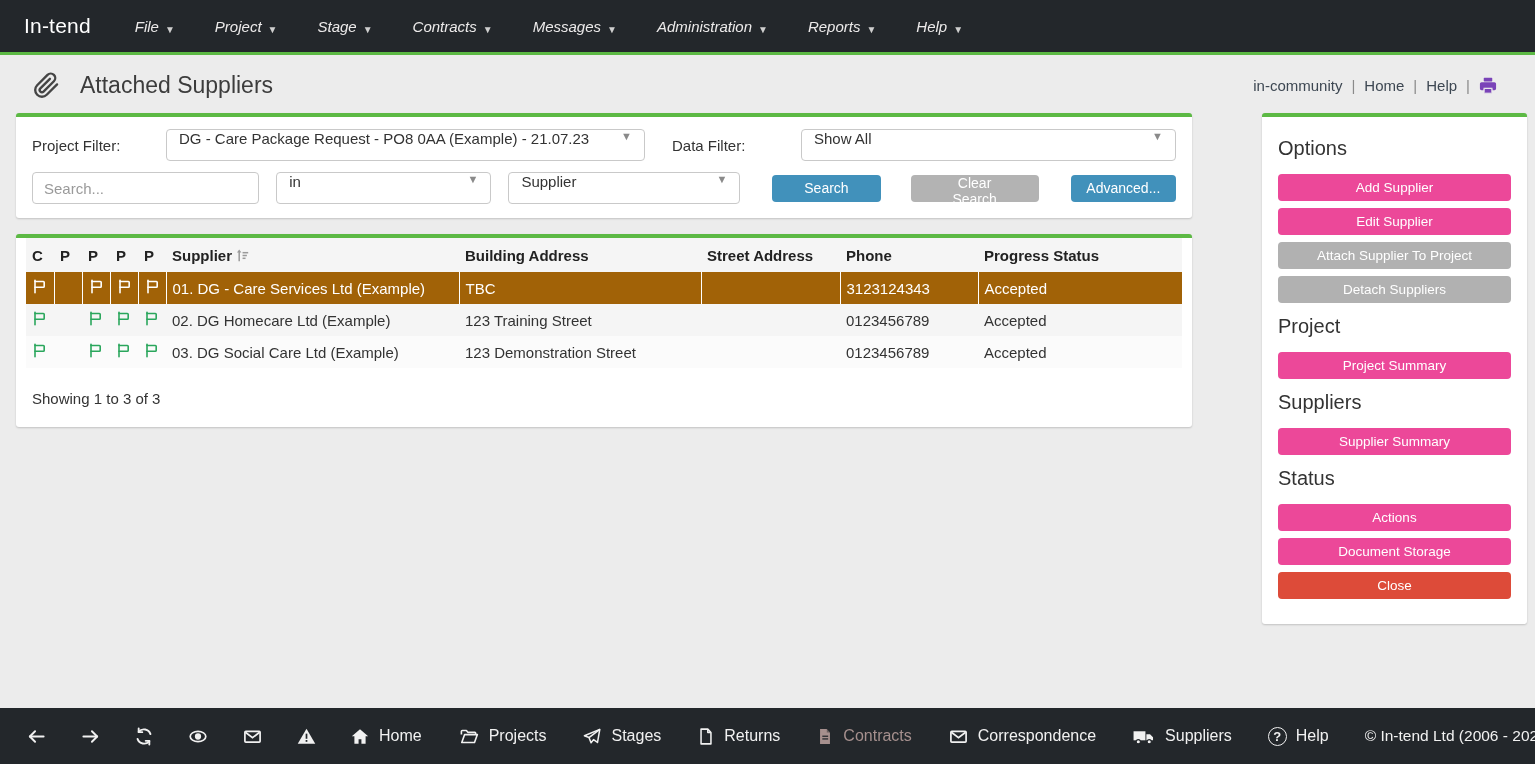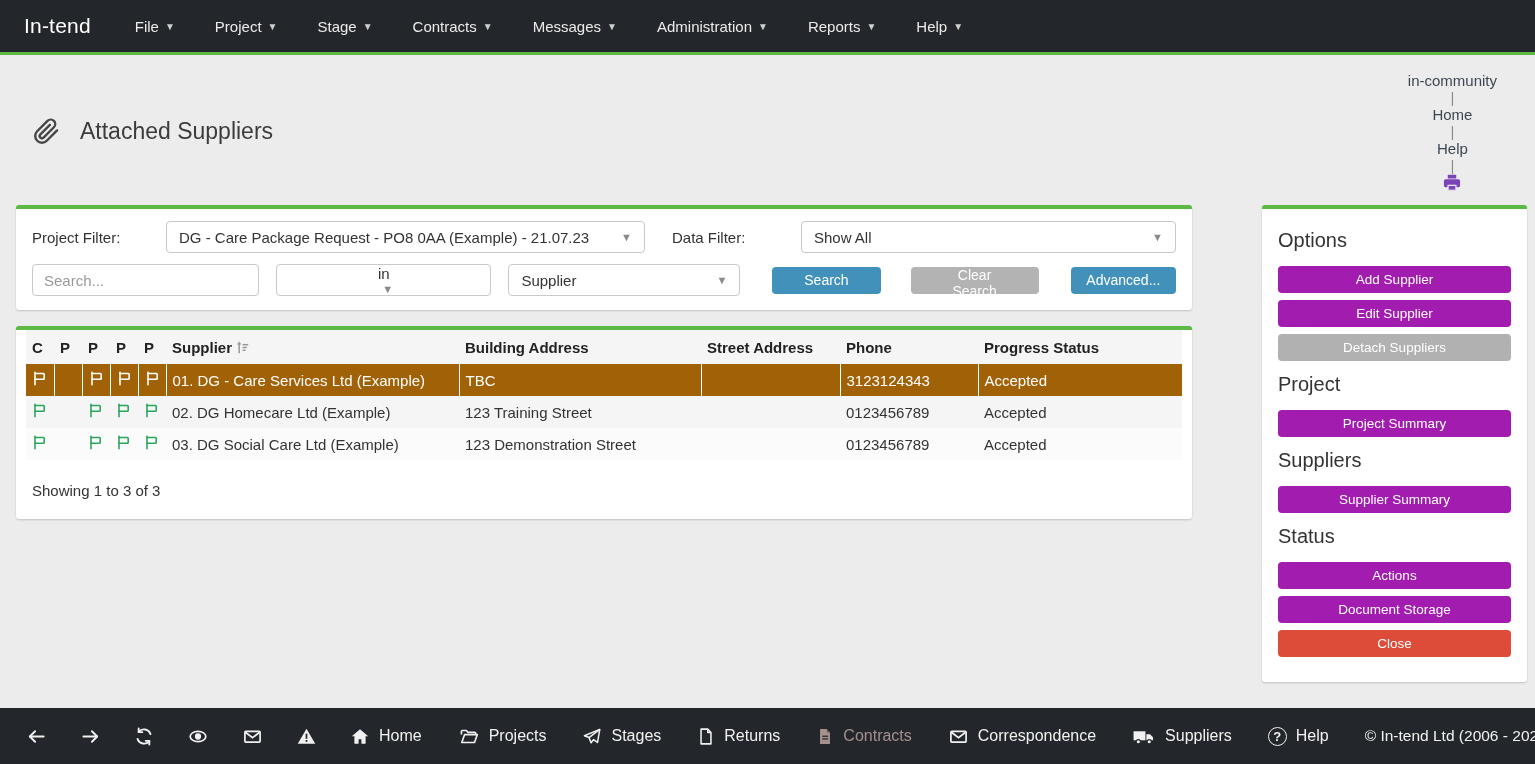--- a/index.html
+++ b/index.html
@@ -12,31 +12,31 @@
     overflow: hidden;
   }
   
   .navbar {
     height: 55px; background: #23272b;
     border-bottom: 3px solid #5cb944;
     display: flex; align-items: center;
     padding: 0 24px; color: #eceaea;
   }
   .brand { font-size: 21px; color: #fff; margin-right: 44px; letter-spacing: .2px; cursor: pointer; }
-  .nav-item { font-size: 15px; margin-right: 40px; cursor: pointer; display:flex; align-items:center; }
+  .nav-item { font-size: 15px; margin-right: 40px; cursor: pointer; display:flex; align-items:flex-end;font-style:italic; }
   .nav-item .caret { font-size: 10px; margin-left: 6px; color:#cfcfcf; }
   
   .title-row {
     display: flex; align-items: center; justify-content: space-between;
     padding: 17px 38px 14px 33px;
   }
   .title-left { display: flex; align-items: center; }
   .title-left svg { margin-right: 20px; }
   .page-title { font-size: 23px; color: #3c3c3c; font-weight: 400; }
-  .breadcrumb { font-size: 15px; color: #3d4752; display: flex; align-items: center; flex-direction: column; }
+  .breadcrumb { font-size: 15px; color: #3d4752; display: flex; align-items: center; }
   .breadcrumb .sep { color: #8a8a8a; margin: 0 9px; }
   .breadcrumb a { color: #3d4752; text-decoration: none; cursor: pointer; }
   .printer { color: #7a43b8; display: flex; align-items: center; cursor: pointer; }
   
   .columns { display: flex; padding: 0 28px 0 16px; }
   .main-col { width: 1176px; flex: 0 0 1176px; }
   .side-col { margin-left: 70px; width: 265px; flex: 0 0 265px; border-radius: 26px; }
   .panel {
     background: #fff; border-radius: 3px;
     border-top: 4px solid #5cb944;
@@ -44,34 +44,34 @@
   }
   
   .filter-panel { padding: 12px 16px 14px; }
   .filter-row { display: flex; align-items: center; }
   .filter-row + .filter-row { margin-top: 11px; }
   .flabel { font-weight: normal; font-size: 15px; color: #333; }
   .lbl-project { width: 134px; }
   .lbl-data { margin-left: 27px; width: 129px; }
   .select {
     height: 32px; border: 1px solid #c9c9c9; border-radius: 4px;
-    background: #fff; display: flex; align-items: center;
+    background: #fff; display: flex; 
     padding: 0 12px; font-size: 15px; color: #333; cursor: pointer;
   }
   .select .sval { flex: 1; white-space: nowrap; overflow: hidden; }
   .select .scaret { color: #8a8a8a; font-size: 11px; margin-left: 8px; }
   .sel-project { width: 479px; }
   .sel-data { flex: 1; }
   .search-input {
     width: 242px; height: 32px; border: 1px solid #c9c9c9; border-radius: 4px;
     font-size: 15px; padding: 0 11px; color: #333; outline: none;
     font-family: inherit;
   }
   .search-input::placeholder { color: #9a9a9a; }
-  .sel-in { width: 229px; margin-left: 17px; flex-direction: column; }
+  .sel-in { width: 229px; margin-left: 17px; }
   .sel-field { width: 247px; margin-left: 17px; }
   .btn {
     border: none; border-radius: 4px; color: #fff;
     font-size: 14px; font-family: inherit; cursor: pointer;
     height: 27px; padding: 0 26px;
   }
   .btn-primary { background: #4191bb; }
   .btn-gray { background: #b3b3b3; }
   .btn-search { margin-left: 32px; width: 116px; padding: 0; }
   .btn-clear { margin-left: 30px; }
@@ -102,21 +102,21 @@
   .table-summary { font-size: 15px; color: #333; padding: 22px 6px 6px; }
   
   .sidebar { padding: 12px 16px 18px; }
   .side-heading { font-size: 20px; font-weight: 400; color: #333; margin: 8px 0 14px; }
   .side-heading + .sbtn { margin-top: 2px; }
   .sbtn {
     display: block; width: 100%; height: 27px; margin-bottom: 7px;
     border: none; border-radius: 4px; color: #fff; cursor: pointer;
     font-size: 13.5px; font-family: inherit;
   }
-  .sbtn-primary { background: #a21caf; }
+  .sbtn-primary { background: #ec4899; }
   .sbtn-disabled { background: #b1b1b1; }
   .sbtn-danger { background: #dd4b39; }
   .gap-before { margin-top: 20px; }
   .side-section { margin-top: 12px; }
   
   .footer {
     position: absolute; left: 0; bottom: 0; width: 100%; height: 56px;
     background: #23272b; display: flex; align-items: center;
     padding: 0 26px; color: #f1f1f1;
   }
@@ -361,20 +361,21 @@
       </table>
       <div class="table-summary">Showing 1 to 3 of 3</div>
     </div>
   </div>
 
   <div class="side-col">
     <div class="panel sidebar">
       <div class="side-heading">Options</div>
       <button class="sbtn sbtn-primary">Add Supplier</button>
       <button class="sbtn sbtn-primary">Edit Supplier</button>
+      <button class="sbtn sbtn-disabled">Attach Supplier To Project</button>
       <button class="sbtn sbtn-disabled">Detach Suppliers</button>
 
       <div class="side-section">
         <div class="side-heading">Project</div>
         <button class="sbtn sbtn-primary">Project Summary</button>
       </div>
 
       <div class="side-section">
         <div class="side-heading">Suppliers</div>
         <button class="sbtn sbtn-primary">Supplier Summary</button>

